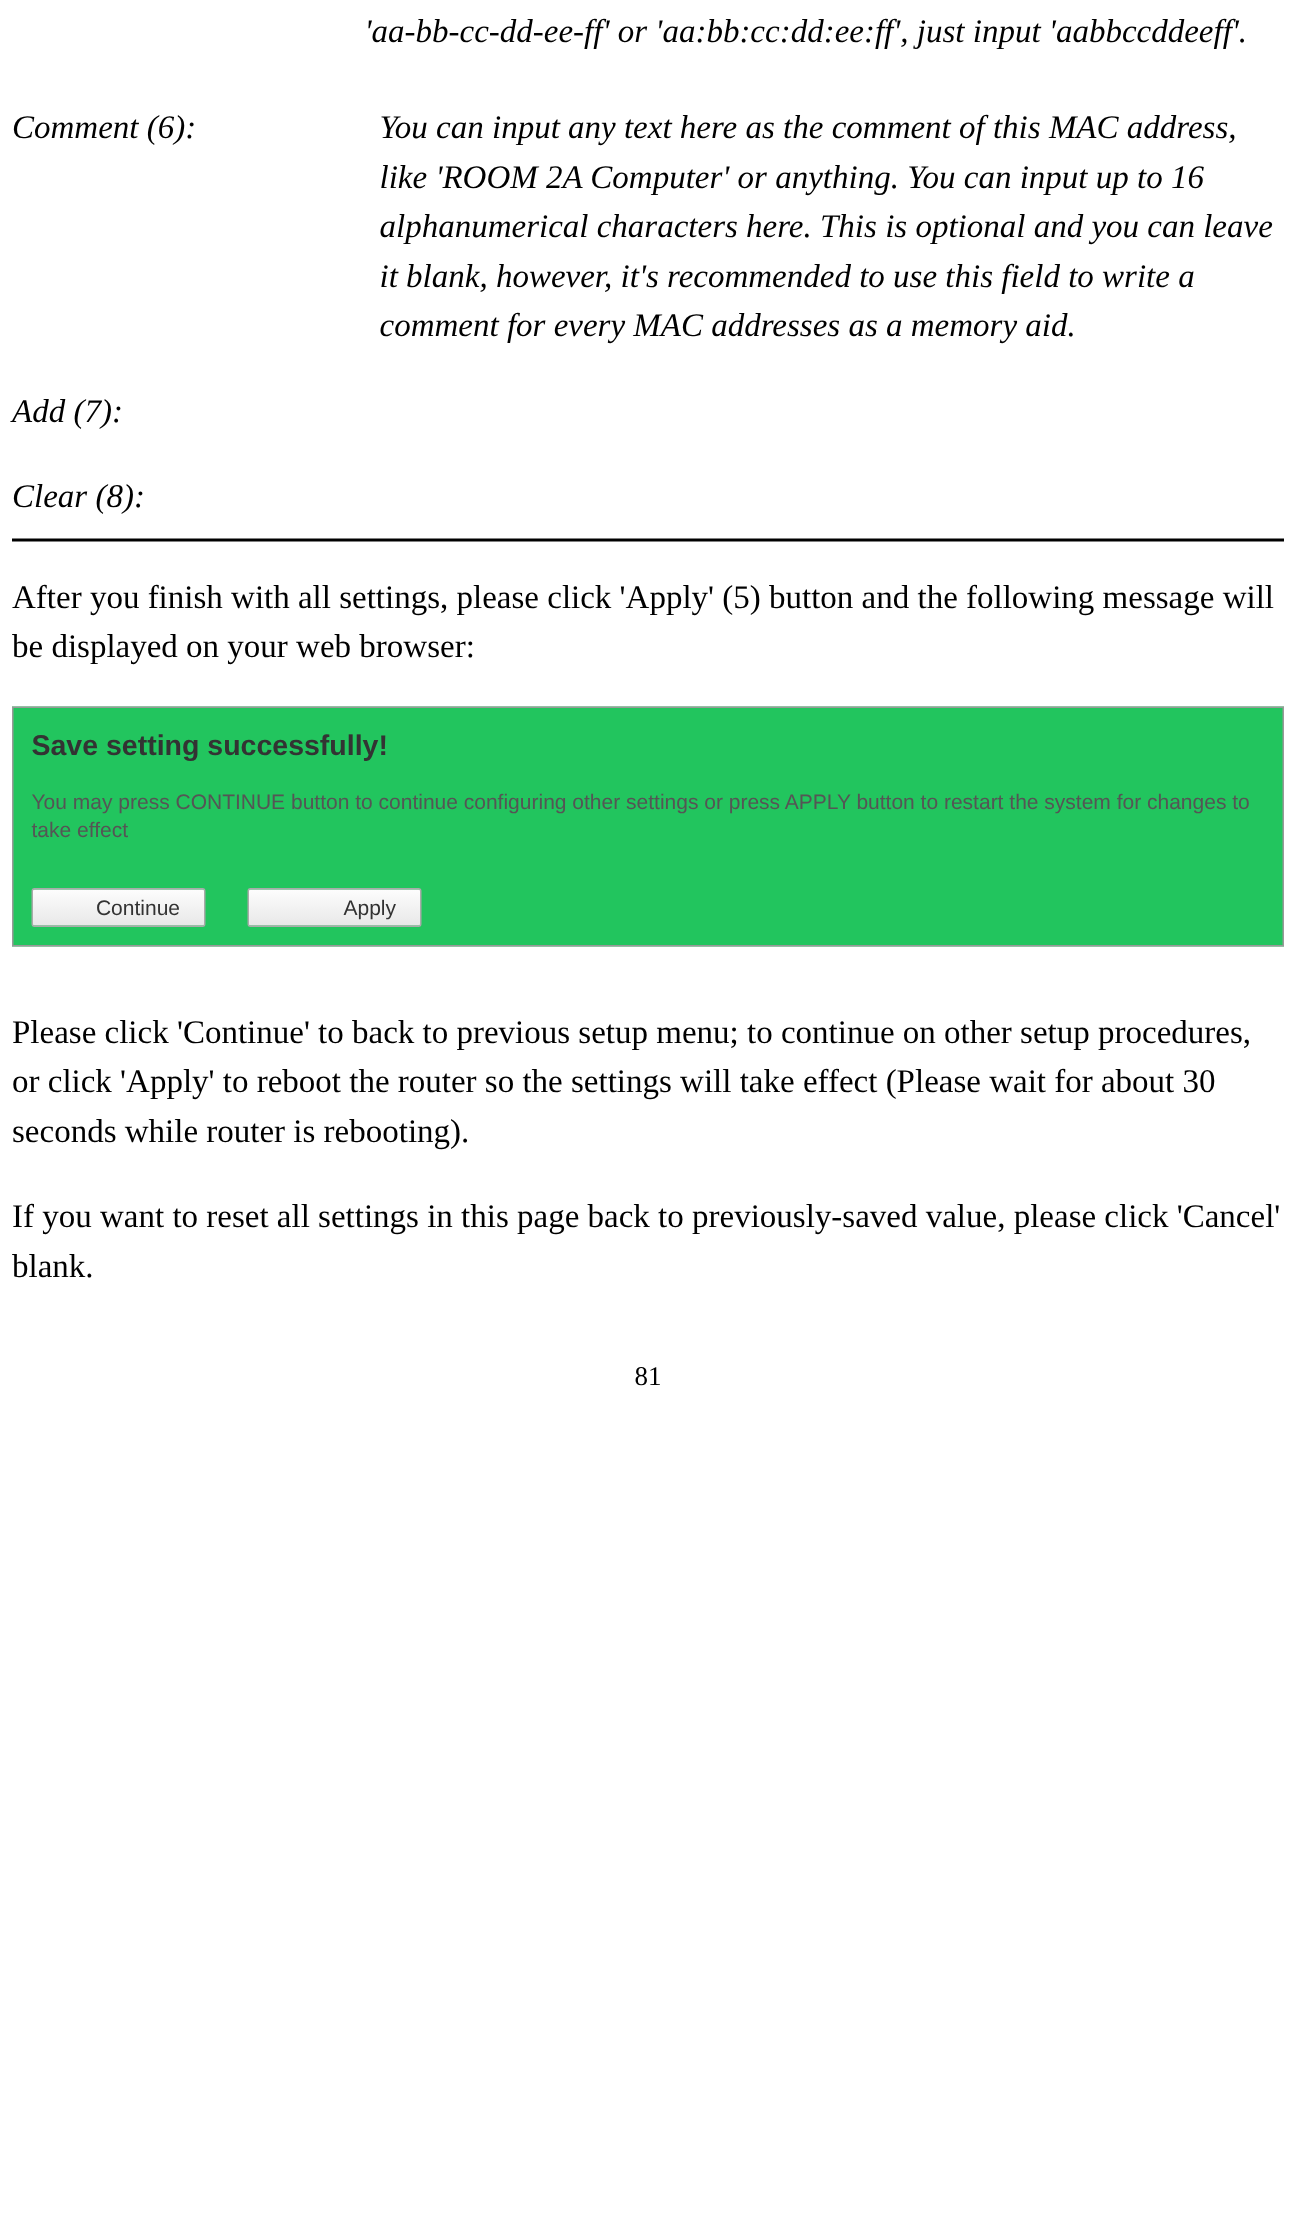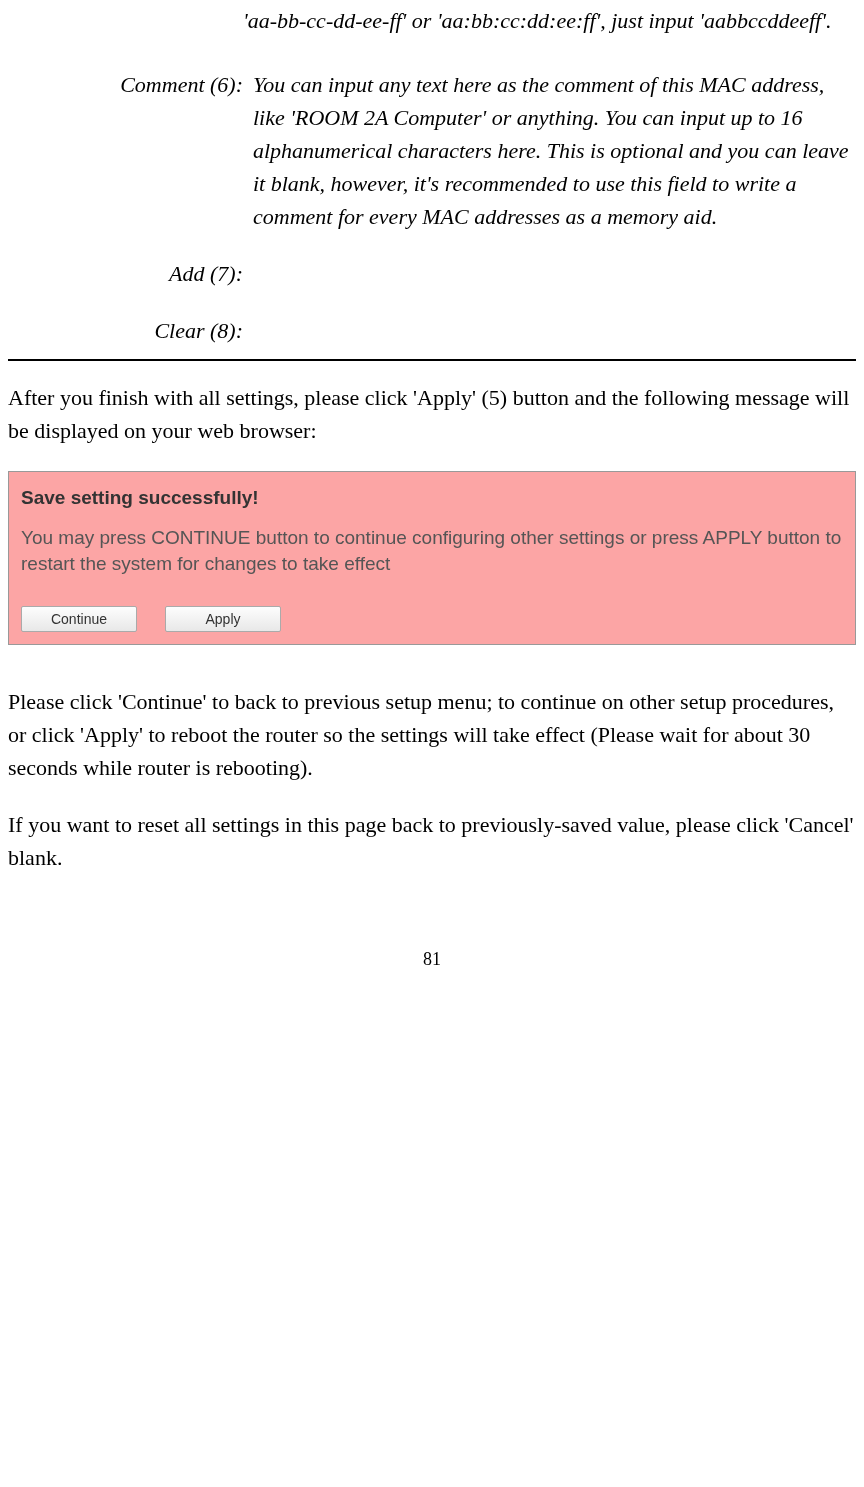--- a/index.html
+++ b/index.html
@@ -19,75 +19,74 @@
       display: flex;
       margin-bottom: 24px;
     }
     .def-row.last {
       margin-bottom: 12px;
     }
     .def-term {
       width: 235px;
       flex-shrink: 0;
       padding-right: 10px;
-      text-align: right;
     }
     .def-desc {
       flex: 1;
     }
     .leading-text {
       padding-left: 235px;
       margin-bottom: 31px;
     }
     .hr {
       border: none;
       border-top: 2px solid #000;
       margin: 0 0 20px 0;
     }
     .body-text {
       margin-bottom: 24px;
     }
     .dialog-box {
-      background: #fca5a5;
+      background: #22c55e;
       border: 1px solid #999;
       padding: 12px;
       margin-bottom: 40px;
       font-family: Arial, Helvetica, sans-serif;
     }
     .dialog-title {
       font-weight: bold;
       font-size: 19px;
       color: #333;
       margin-bottom: 12px;
     }
     .dialog-msg {
-      font-size: 19px;
+      font-size: 14px;
       color: #555;
       line-height: 1.4;
       margin-bottom: 28px;
     }
     .dialog-buttons {
       display: flex;
       gap: 28px;
     }
     .dialog-btn {
       background: linear-gradient(#fdfdfd, #e8e8e8);
       border: 1px solid #aaa;
       font-family: Arial, Helvetica, sans-serif;
       font-size: 14px;
       color: #333;
       padding: 4px 16px;
       width: 116px;
-      text-align: center;
+      text-align: right;
       border-radius: 2px;
     }
     .page-num {
       text-align: center;
       font-size: 18px;
-      margin-top: 72px;
+      margin-top: 44px;
     }
   </style>
 </head>
 <body>
 
 <div class="leading-text italic">'aa-bb-cc-dd-ee-ff' or 'aa:bb:cc:dd:ee:ff', just input 'aabbccddeeff'.</div>
 
 <div class="def-row">
   <div class="def-term italic">Comment (6):</div>
   <div class="def-desc italic">You can input any text here as the comment of this MAC address, like 'ROOM 2A Computer' or anything. You can input up to 16 alphanumerical characters here. This is optional and you can leave it blank, however, it's recommended to use this field to write a comment for every MAC addresses as a memory aid.</div>

